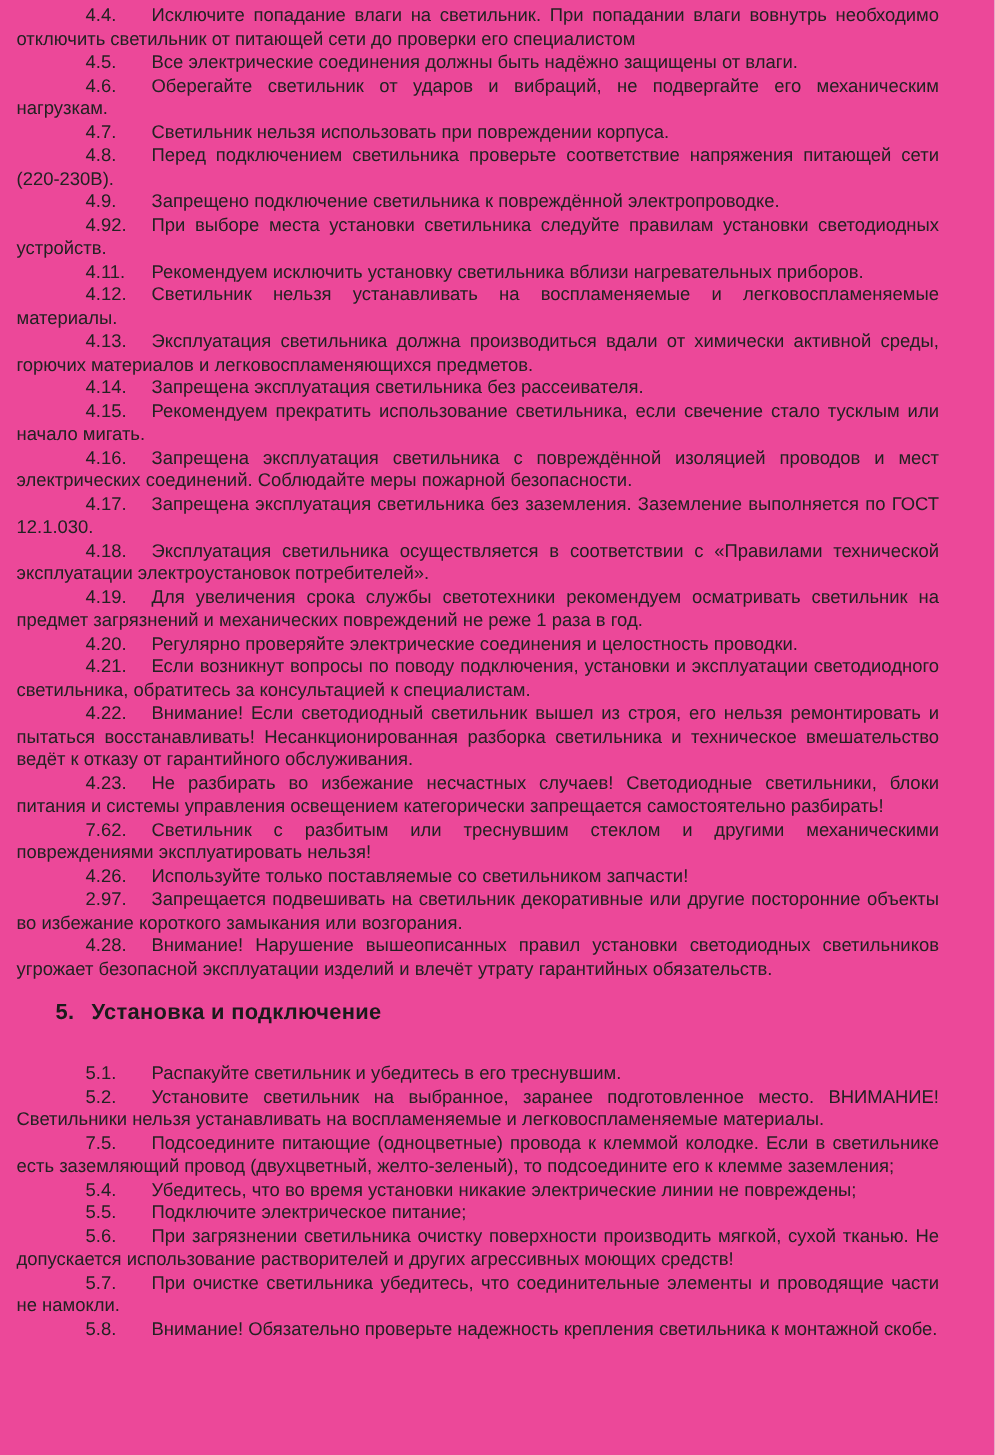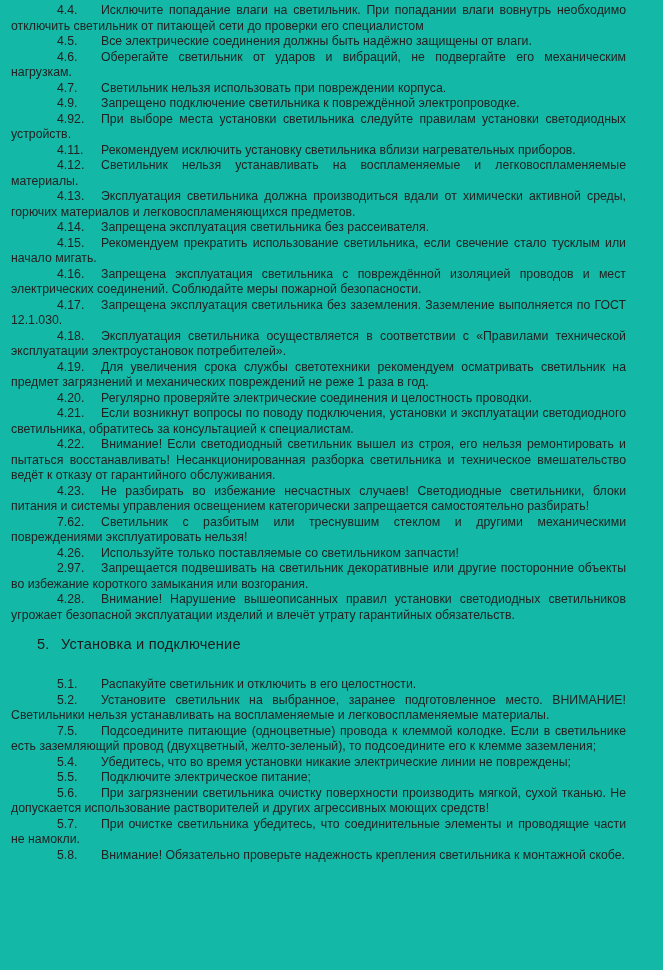--- a/index.html
+++ b/index.html
@@ -6,21 +6,21 @@
     margin: 0;
     padding: 0;
     background: #e8e8e8;
   }
   .page {
     position: relative;
     width: 663px;
     height: 970px;
     box-sizing: border-box;
     margin: 0;
-    background: #14b8a6;
+    background: #ec4899;
     color: #222222;
     font-family: "Liberation Sans", "DejaVu Sans", sans-serif;
     font-size: 12.3px;
     line-height: 15.5px;
     padding: 3px 37px 10px 11px;
     overflow: hidden;
   }
   p.clause {
     margin: 0;
     text-align: justify;
@@ -28,21 +28,21 @@
   }
   p.clause .num {
     display: inline-block;
     width: 44px;
     text-indent: 0;
     white-space: nowrap;
   }
   h2.section-heading {
     font-size: 14.6px;
     line-height: 18px;
-    font-weight: normal;
+    font-weight: bold;
     color: #1b1b1b;
     margin: 12px 0 24px 0;
     padding-left: 26px;
     letter-spacing: 0.2px;
   }
   h2.section-heading .hnum {
     display: inline-block;
     width: 24px;
   }
 </style>
@@ -54,20 +54,21 @@
   <div>
 
       <p class="clause"><span class="num">4.4.</span><span>Исключите попадание влаги на светильник. При попадании влаги вовнутрь необходимо отключить светильник от питающей сети до проверки его специалистом</span></p>
 
       <p class="clause"><span class="num">4.5.</span><span>Все электрические соединения должны быть надёжно защищены от влаги.</span></p>
 
       <p class="clause"><span class="num">4.6.</span><span>Оберегайте светильник от ударов и вибраций, не подвергайте его механическим нагрузкам.</span></p>
 
       <p class="clause"><span class="num">4.7.</span><span>Светильник нельзя использовать при повреждении корпуса.</span></p>
 
+      <p class="clause"><span class="num">4.8.</span><span>Перед подключением светильника проверьте соответствие напряжения питающей сети (220-230В).</span></p>
 
       <p class="clause"><span class="num">4.9.</span><span>Запрещено подключение светильника к повреждённой электропроводке.</span></p>
 
       <p class="clause"><span class="num">4.92.</span><span>При выборе места установки светильника следуйте правилам установки светодиодных устройств.</span></p>
 
       <p class="clause"><span class="num">4.11.</span><span>Рекомендуем исключить установку светильника вблизи нагревательных приборов.</span></p>
 
       <p class="clause"><span class="num">4.12.</span><span>Светильник нельзя устанавливать на воспламеняемые и легковоспламеняемые материалы.</span></p>
 
       <p class="clause"><span class="num">4.13.</span><span>Эксплуатация светильника должна производиться вдали от химически активной среды, горючих материалов и легковоспламеняющихся предметов.</span></p>
@@ -100,21 +101,21 @@
       <p class="clause"><span class="num">2.97.</span><span>Запрещается подвешивать на светильник декоративные или другие посторонние объекты во избежание короткого замыкания или возгорания.</span></p>
 
       <p class="clause"><span class="num">4.28.</span><span>Внимание! Нарушение вышеописанных правил установки светодиодных светильников угрожает безопасной эксплуатации изделий и влечёт утрату гарантийных обязательств.</span></p>
 
   </div>
 
   <h2 class="section-heading"><span class="hnum">5.</span><span>Установка и подключение</span></h2>
 
   <div>
 
-      <p class="clause"><span class="num">5.1.</span><span>Распакуйте светильник и отключить в его целостности.</span></p>
+      <p class="clause"><span class="num">5.1.</span><span>Распакуйте светильник и убедитесь в его треснувшим.</span></p>
 
       <p class="clause"><span class="num">5.2.</span><span>Установите светильник на выбранное, заранее подготовленное место. ВНИМАНИЕ! Светильники нельзя устанавливать на воспламеняемые и легковоспламеняемые материалы.</span></p>
 
       <p class="clause"><span class="num">7.5.</span><span>Подсоедините питающие (одноцветные) провода к клеммой колодке. Если в светильнике есть заземляющий провод (двухцветный, желто-зеленый), то подсоедините его к клемме заземления;</span></p>
 
       <p class="clause"><span class="num">5.4.</span><span>Убедитесь, что во время установки никакие электрические линии не повреждены;</span></p>
 
       <p class="clause"><span class="num">5.5.</span><span>Подключите электрическое питание;</span></p>
 
       <p class="clause"><span class="num">5.6.</span><span>При загрязнении светильника очистку поверхности производить мягкой, сухой тканью. Не допускается использование растворителей и других агрессивных моющих средств!</span></p>

